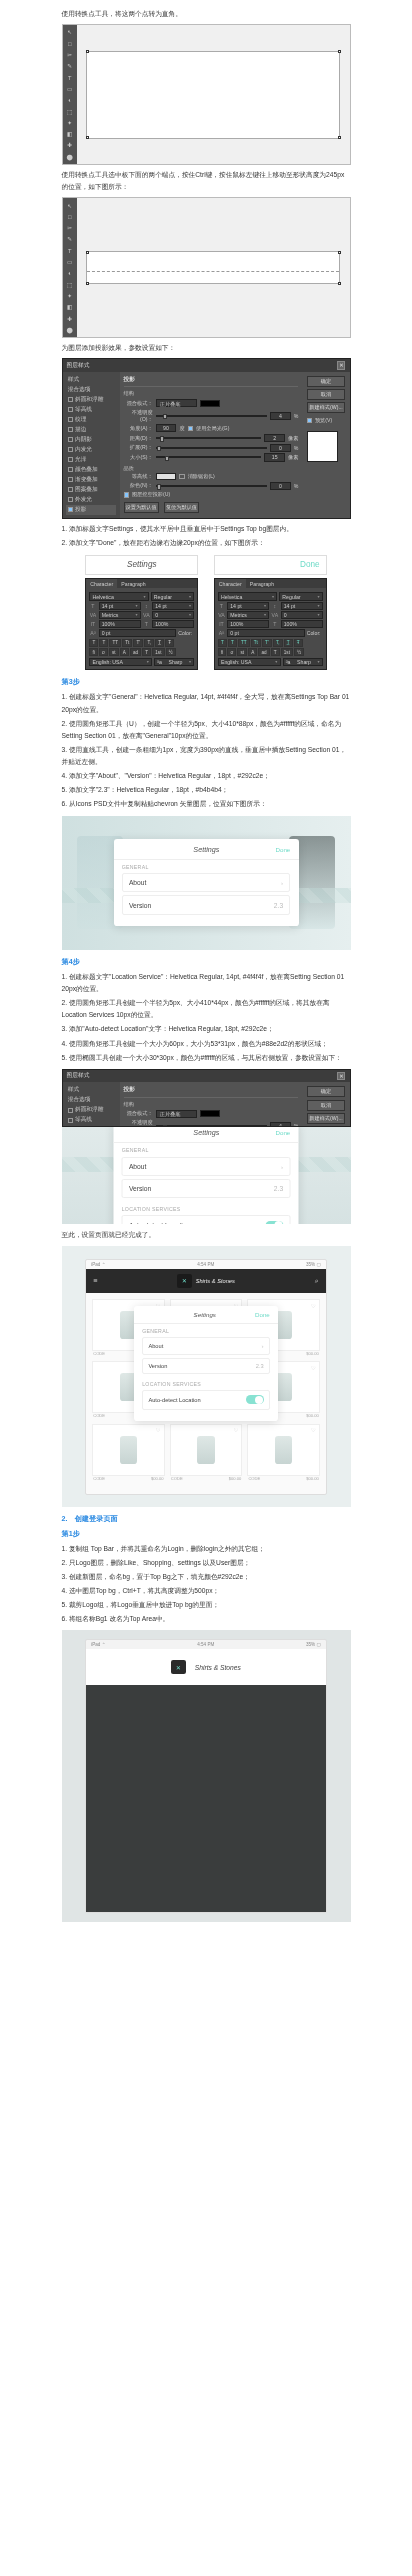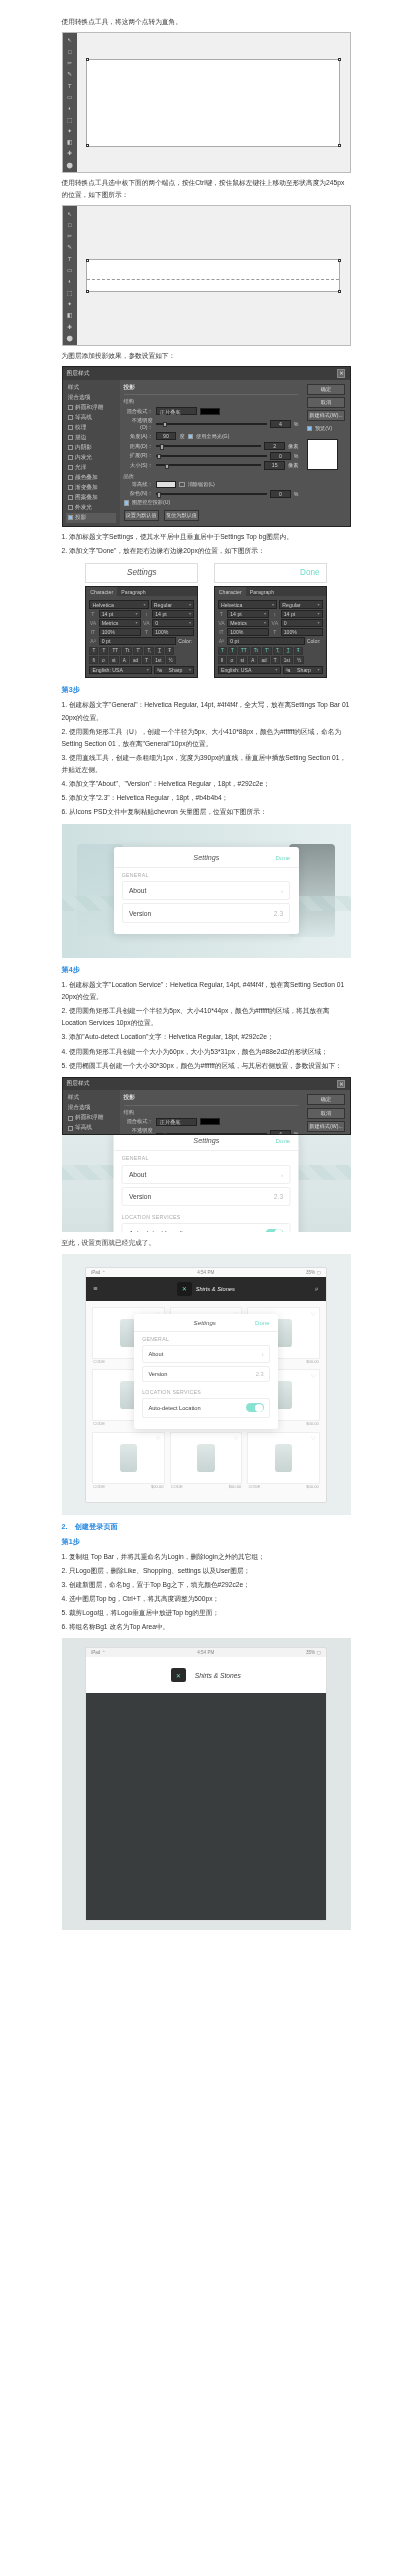--- a/index.html
+++ b/index.html
@@ -1,17 +1,17 @@
 <!DOCTYPE html>
 <html style="font-size:8.2px"><head>
 <meta charset="utf-8">
 <style>
 *{margin:0;padding:0;box-sizing:border-box;font-family:"Microsoft YaHei",sans-serif}
 body{background:#fff;width:412px}
-.page{width:289px;margin:8px auto;padding:6px 0}
+.page{width:289px;margin:0 auto;padding:6px 0}
 p{font-size:6.7px;color:#333;line-height:1.8;margin:2.1px 0}
 .section-title{font-size:7.2px;font-weight:bold;color:#2b8ae2;margin:7.2px 0 4.1px}
 
 
 .ps-wrap{display:flex;background:#dcdcdc;margin:4.1px 0;border:0.5px solid #bbb}
 .ps-tools{width:14.4px;background:#535353;display:flex;flex-direction:column;align-items:center;padding:2.1px 0;gap:1px}
 .ps-tools span{width:10.3px;height:10.3px;display:flex;align-items:center;justify-content:center;color:#ccc;font-size:5.7px}
 .ps-canvas{flex:1;background:#f0f0f0;padding:9.3px;position:relative;min-height:98px;display:flex;align-items:center;justify-content:center}
 .artboard{background:#fff;border:0.5px solid #aaa;width:100%;height:88px;position:relative}
 .pt{width:3.1px;height:3.1px;background:#fff;border:0.5px solid #333;position:absolute}

